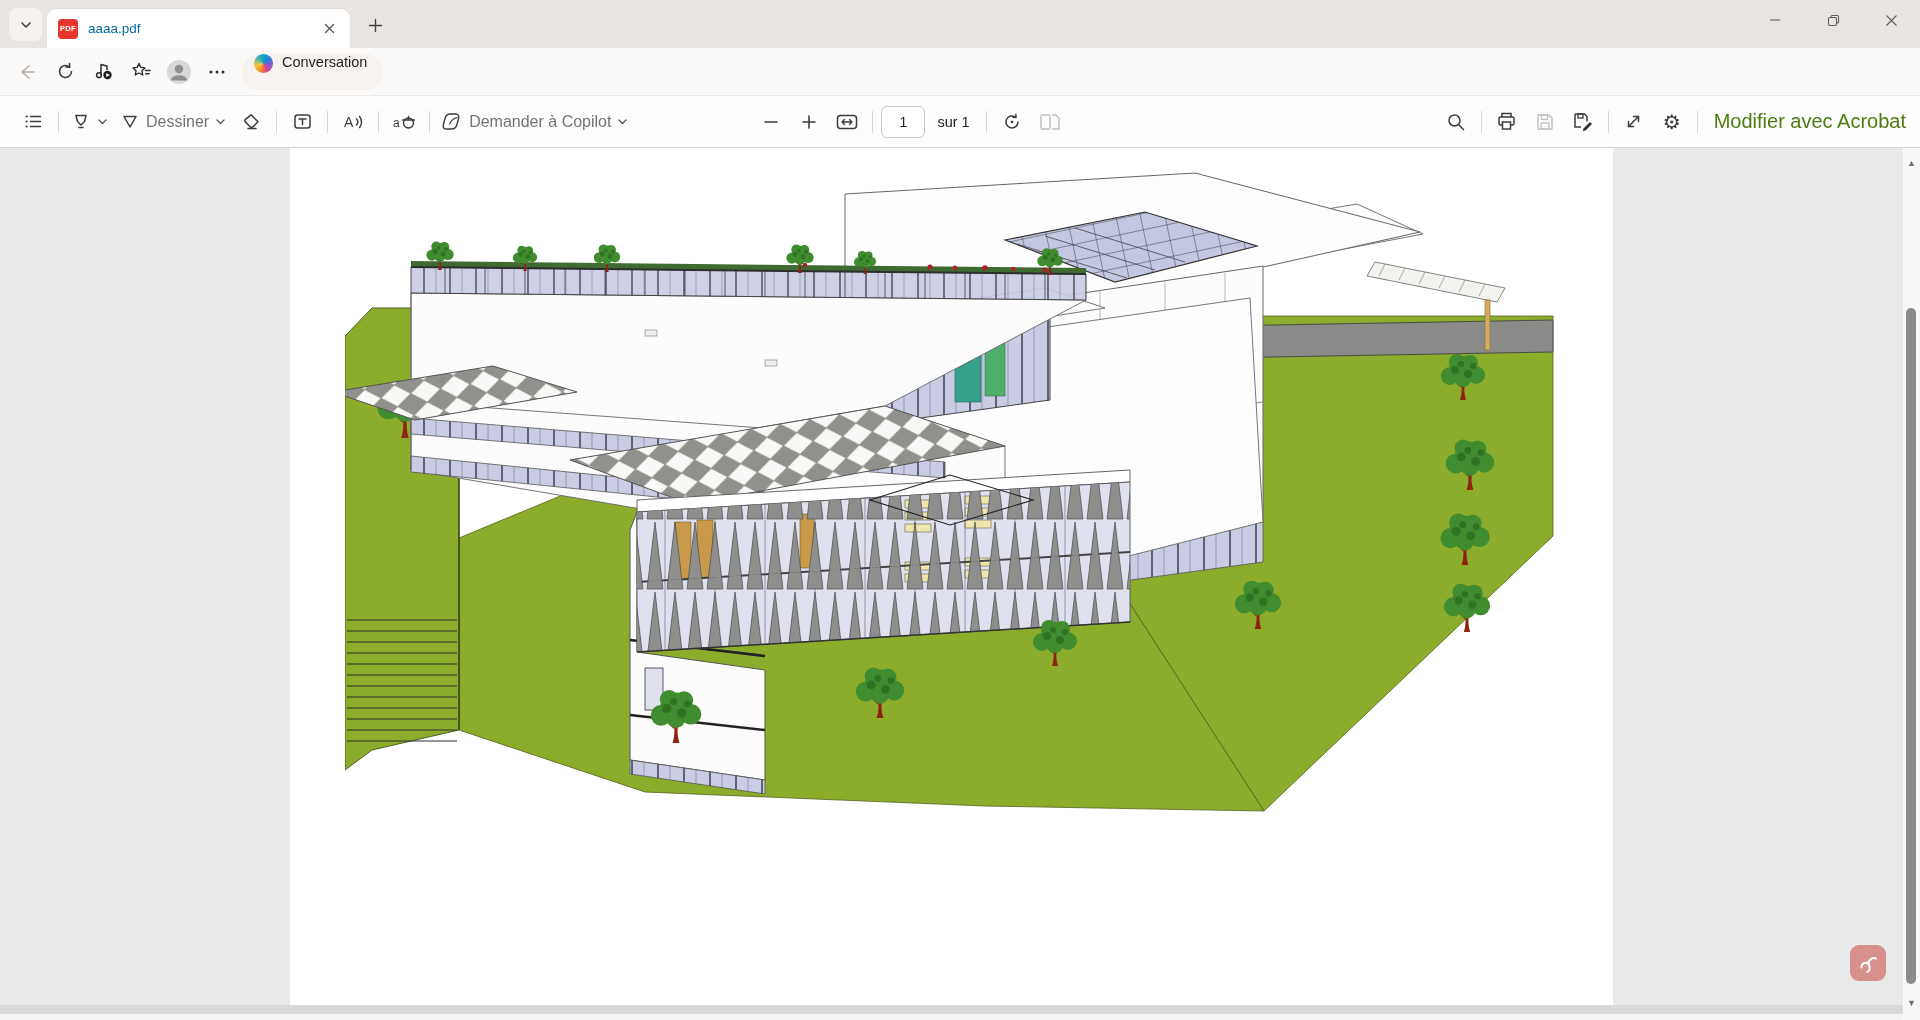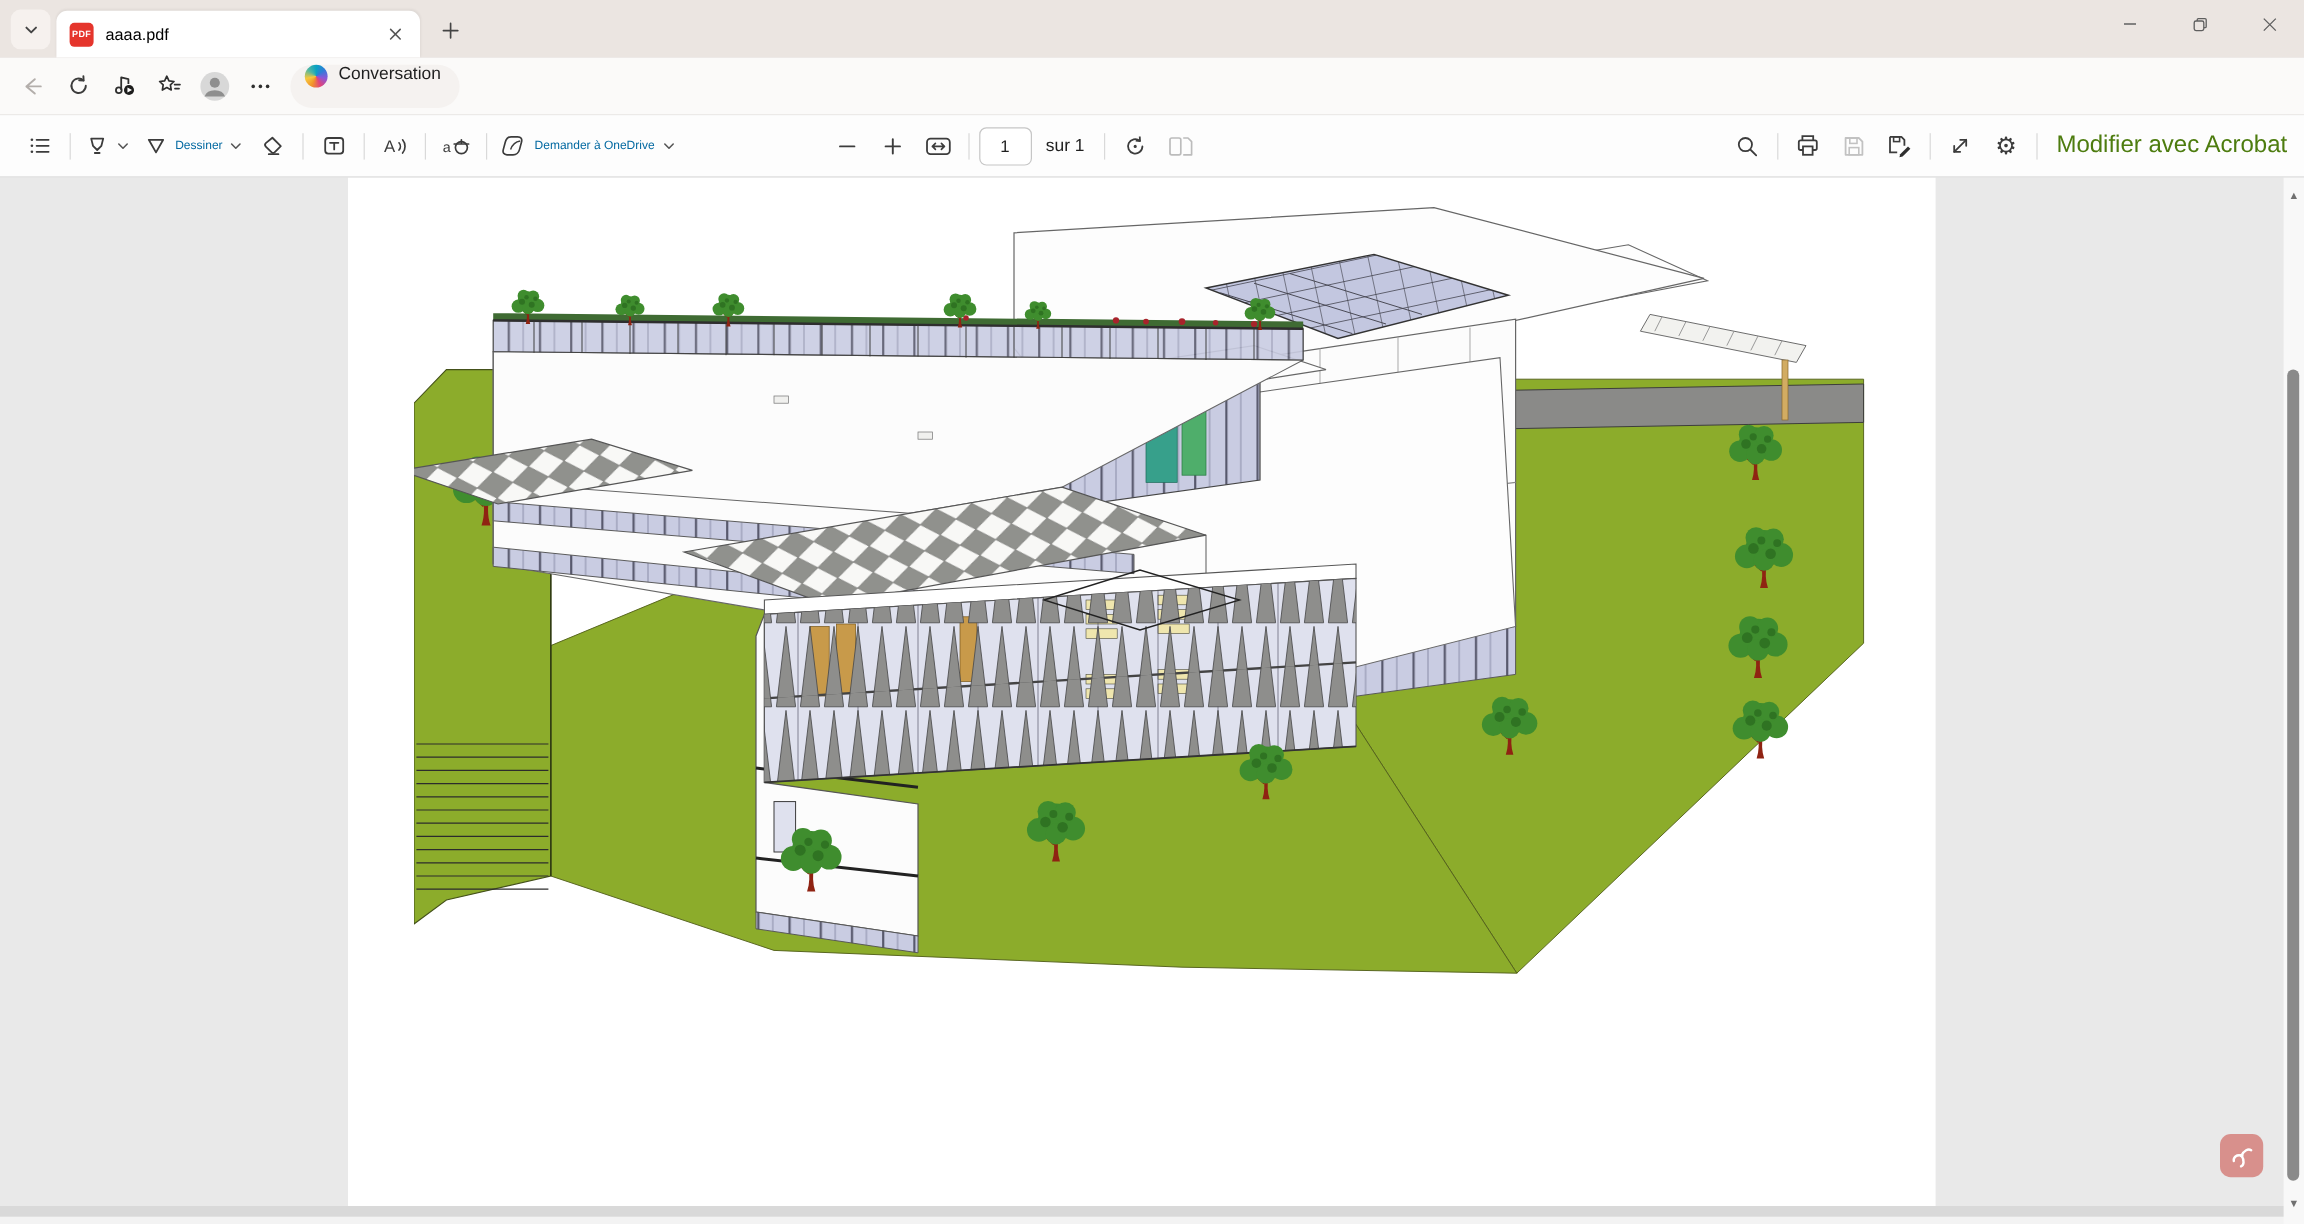--- a/index.html
+++ b/index.html
@@ -11,21 +11,21 @@
     display:flex; align-items:flex-end; }
   .tab-search-btn { width:33px; height:33px; margin:8px 3px 0 9px; align-self:flex-start;
     border:none; border-radius:8px; background:#f6f1ee; display:flex;
     align-items:center; justify-content:center; cursor:pointer; }
   .tab { width:303px; height:39px; background:#ffffff; border-radius:9px 9px 0 0;
     margin-left:2px; display:flex; align-items:center; padding:0 8px 0 11px;
     box-shadow:0 -1px 2px rgba(0,0,0,.05); }
   .pdf-badge { width:20px; height:20px; border-radius:4px; background:#e5352c;
     color:#fff; font-size:7.5px; font-weight:bold; display:flex; align-items:center;
     justify-content:center; letter-spacing:.3px; flex:0 0 auto; }
-  .tab-title { font-size:13.5px; color:#000000; margin-left:10px; flex:1;
+  .tab-title { font-size:13.5px; color:#0369a1; margin-left:10px; flex:1;
     white-space:nowrap; overflow:hidden; }
   .icon-btn { border:none; background:transparent; display:flex; align-items:center;
     justify-content:center; cursor:pointer; border-radius:6px; }
   .tab-close { width:26px; height:26px; }
   .new-tab { width:33px; height:33px; margin:0 0 6px 9px; align-self:flex-end; }
   .drag-space { flex:1; height:100%; }
   .win-controls { position:absolute; right:0; top:0; height:40px; display:flex; }
   .win-btn { width:58px; height:40px; border:none; background:transparent;
     display:flex; align-items:center; justify-content:center; cursor:pointer; }
 
@@ -46,21 +46,21 @@
     padding:0 16px 0 12px; cursor:pointer; flex:0 0 auto; }
   .copilot-logo { width:19px; height:19px; border-radius:50%;
     background:conic-gradient(#0aa3c2,#2f7cd8,#8a57d8,#e0447c,#f2932a,#f6c83d,#51b7a0,#0aa3c2); }
   .conversation-label { font-size:14.5px; color:#1f1f1f; }
 
   
   .pdf-toolbar { height:52px; background:#fdfdfd; border-bottom:1px solid #d7d7d7;
     display:flex; align-items:center; padding:0 14px; }
   .tb { width:38px; height:38px; flex:0 0 auto; }
   .tb-wide { width:auto; padding:0 6px; gap:6px; }
-  .tb-label { font-size:10px; color:#0369a1; white-space:nowrap; }
+  .tb-label { font-size:16px; color:#737373; white-space:nowrap; }
   .sep { width:1px; height:22px; background:#d9d9d9; margin:0 6px; flex:0 0 auto; }
   .zoom-group { display:flex; align-items:center; margin-left:118px; }
   .page-box { width:44px; height:32px; border:1px solid #c6c6c6; border-radius:6px;
     background:#fff; text-align:center; font-size:14px; color:#1f1f1f; margin:0 2px; }
   .sur-label { font-size:14.5px; color:#1f1f1f; margin:16px 10px; white-space:nowrap; }
   .right-group { display:flex; align-items:center; margin-left:auto; }
   .acrobat-link { border:none; background:transparent; font-size:20px; color:#4d7c0f;
     margin-left:10px; white-space:nowrap; cursor:pointer; font-family:inherit; }
 
   
@@ -296,21 +296,21 @@
   </button>
   <div class="sep"></div>
 
   <button class="icon-btn tb tb-wide">
     <span>
       <svg width="21" height="21" viewBox="0 0 21 21">
           <path d="M8,3 h5.5 c2.6,0 3.8,1.8 3.1,4.3 l-1.7,6.4 c-.7,2.5 -2.8,4.3 -5.4,4.3 H4.5 c-2.6,0 -3.8,-1.8 -3.1,-4.3 l1.7,-6.4 C3.8,4.8 5.4,3 8,3 Z" fill="none" stroke="#3c3c3c" stroke-width="1.4"></path>
           <path d="M7.5,13.5 C9,9.5 12,7 15.5,6.5" fill="none" stroke="#3c3c3c" stroke-width="1.2"></path>
         </svg>
     </span>
-    <span class="tb-label">Demander à OneDrive</span>
+    <span class="tb-label">Demander à Copilot</span>
     <span>
       <svg width="11" height="11" viewBox="0 0 11 11">
           <path d="M2,4 L5.5,7.5 L9,4" fill="none" stroke="#555" stroke-width="1.3" stroke-linecap="round" stroke-linejoin="round"></path>
         </svg>
     </span>
   </button>
 
   <div class="zoom-group">
     <button class="icon-btn tb">
       <span>

